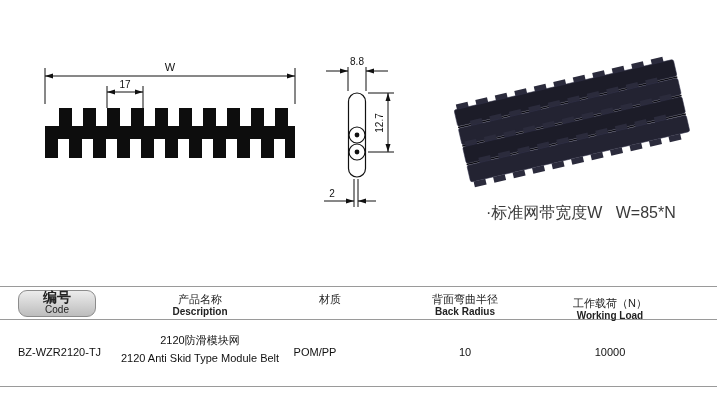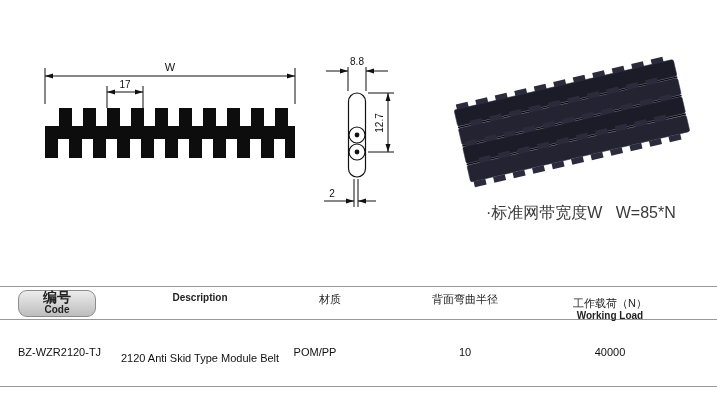--- a/index.html
+++ b/index.html
@@ -16,21 +16,21 @@
   .h2 { position:absolute; text-align:center; color:#222; }
   .h2 .zh { display:block; font-size:11px; line-height:14px; }
   .h2 .en { display:block; font-size:10px; line-height:12px;font-weight:bold; }
   .code-box {
     position:absolute; left:18px; top:290px; width:78px; height:27px;
     border:1px solid #8c8c8c; border-radius:9px;
     background:linear-gradient(#ececec,#bdbdbd);
     display:flex; flex-direction:column; justify-content:center; text-align:center;
   }
   .code-box .zh { display:block; font-size:14px; line-height:13px; font-weight:bold; color:#222; }
-  .code-box .en { display:block; font-size:10px; line-height:12px; font-weight:bold; color:#222; }
+  .code-box .en { display:block; font-size:10px; line-height:12px; font-weight:normal; color:#222; }
   .cell { position:absolute; font-size:11px; color:#111; }
   .center { text-align:center; }
 </style>
 </head>
 <body>
 
 <div class="page">
 
   <svg style="position:absolute;left:40px;top:58px;" width="265" height="125" viewBox="0 0 265 125">
 
@@ -200,39 +200,42 @@
   <div class="hline" style="top:286px"></div>
   <div class="hline" style="top:319px"></div>
   <div class="hline" style="top:386px"></div>
 
   <div class="code-box">
     <span class="zh">编号</span>
     <span class="en">Code</span>
   </div>
 
   <div class="h2" style="left:120px;top:292px;width:160px">
+    <span class="zh">产品名称</span>
     <span class="en">Description</span>
   </div>
 
   <div class="h2" style="left:280px;top:292px;width:100px">
     <span class="zh">材质</span>
   </div>
 
   <div class="h2" style="left:395px;top:292px;width:140px">
     <span class="zh">背面弯曲半径</span>
+    <span class="en">Back Radius</span>
   </div>
 
   <div class="h2" style="left:540px;top:296px;width:140px">
     <span class="zh">工作载荷（N）</span>
     <span class="en">Working Load</span>
   </div>
 
   <div class="cell" style="left:18px;top:346px">BZ-WZR2120-TJ</div>
 
+  <div class="cell center" style="left:80px;top:333px;width:240px">2120防滑模块网</div>
   <div class="cell center" style="left:80px;top:352px;width:240px">2120 Anti Skid Type Module Belt</div>
 
   <div class="cell center" style="left:265px;top:346px;width:100px">POM/PP</div>
 
   <div class="cell center" style="left:395px;top:346px;width:140px">10</div>
 
-  <div class="cell center" style="left:540px;top:346px;width:140px">40000</div>
+  <div class="cell center" style="left:540px;top:346px;width:140px">10000</div>
 
 </div>
 
 </body></html>

